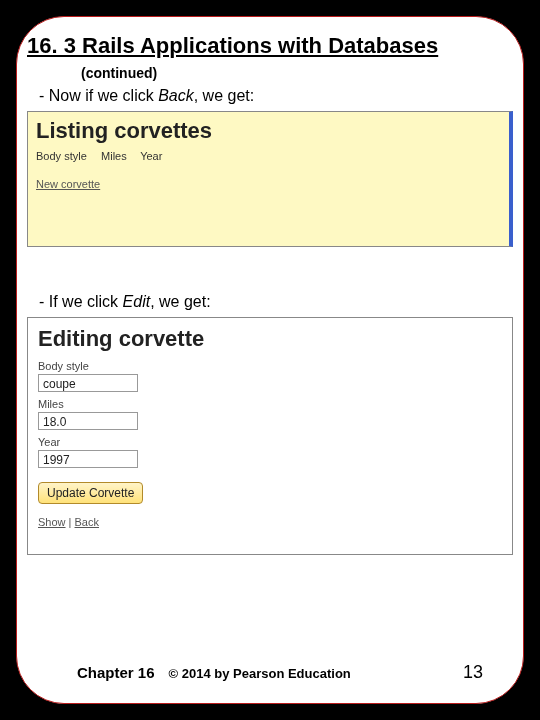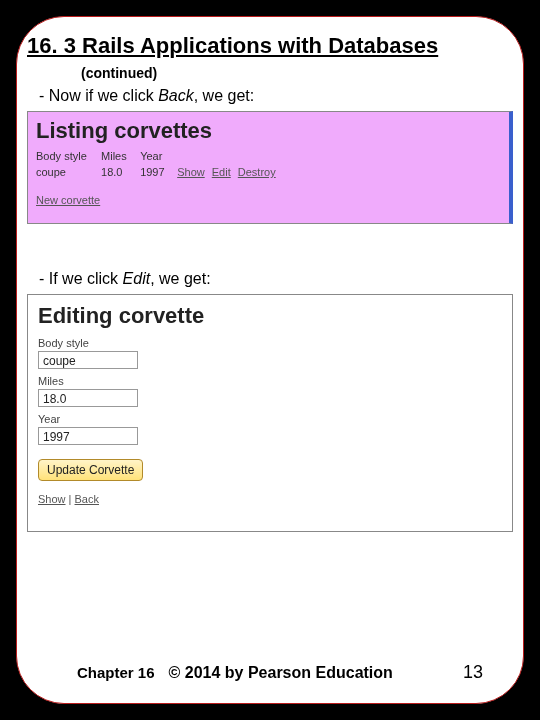--- a/index.html
+++ b/index.html
@@ -35,22 +35,22 @@
   }
   .note {
     font-size: 16px;
     font-weight: normal;
     margin: 6px 0 6px 12px;
   }
   .note .em { font-style: italic; }
   .shot1 {
     border: 1px solid #888;
     border-right: 4px solid #3a5fcd;
-    background: #f0abfc;
-    height: 113px;
+    background: #fef9c3;
+    height: 136px;
     position: relative;
     padding: 6px 8px 4px 8px;
     color: #333;
   }
   .shot1 h2 {
     margin: 0 0 6px 0;
     font-size: 22px;
     font-weight: bold;
     color: #222;
     font-family: "Trebuchet MS", Arial, sans-serif;
@@ -133,21 +133,21 @@
 
   .footer {
     position: absolute;
     left: 50px; right: 30px; bottom: 8px;
     font-size: 13px;
     display: flex;
     align-items: baseline;
     gap: 14px;
   }
   .footer .chap { font-weight: bold; font-size: 15px; }
-  .footer .copy { font-size: 16px; font-weight: bold; margin-top: 21px; }
+  .footer .copy { font-size: 13px; font-weight: bold; margin-top: 21px; }
   .footer .page { margin-left: auto; font-size: 18px; }
 </style>
 </head>
 <body>
 
 <div class="slide">
   <div class="inner">
 
     <div class="title">16. 3 Rails Applications with Databases</div>
     <div class="subtitle">(continued)</div>
@@ -156,28 +156,20 @@
       <span>- Now if we click </span><span class="em">Back</span><span>, we get:</span>
     </div>
 
     <div class="shot1">
       <h2>Listing corvettes</h2>
       <div class="tbl-head">
         <span class="c-body">Body style</span>
         <span class="c-miles">Miles</span>
         <span class="c-year">Year</span>
       </div>
-      <div class="tbl-row">
-        <span class="c-body">coupe</span>
-        <span class="c-miles">18.0</span>
-        <span class="c-year">1997</span>
-        <span class="lnk">Show</span>
-        <span class="lnk">Edit</span>
-        <span class="lnk">Destroy</span>
-      </div>
       <div class="newlink">New corvette</div>
     </div>
 
     <div class="gap"></div>
 
     <div class="note">
       <span>- If we click </span><span class="em">Edit</span><span>, we get:</span>
     </div>
 
     <div class="shot2">

